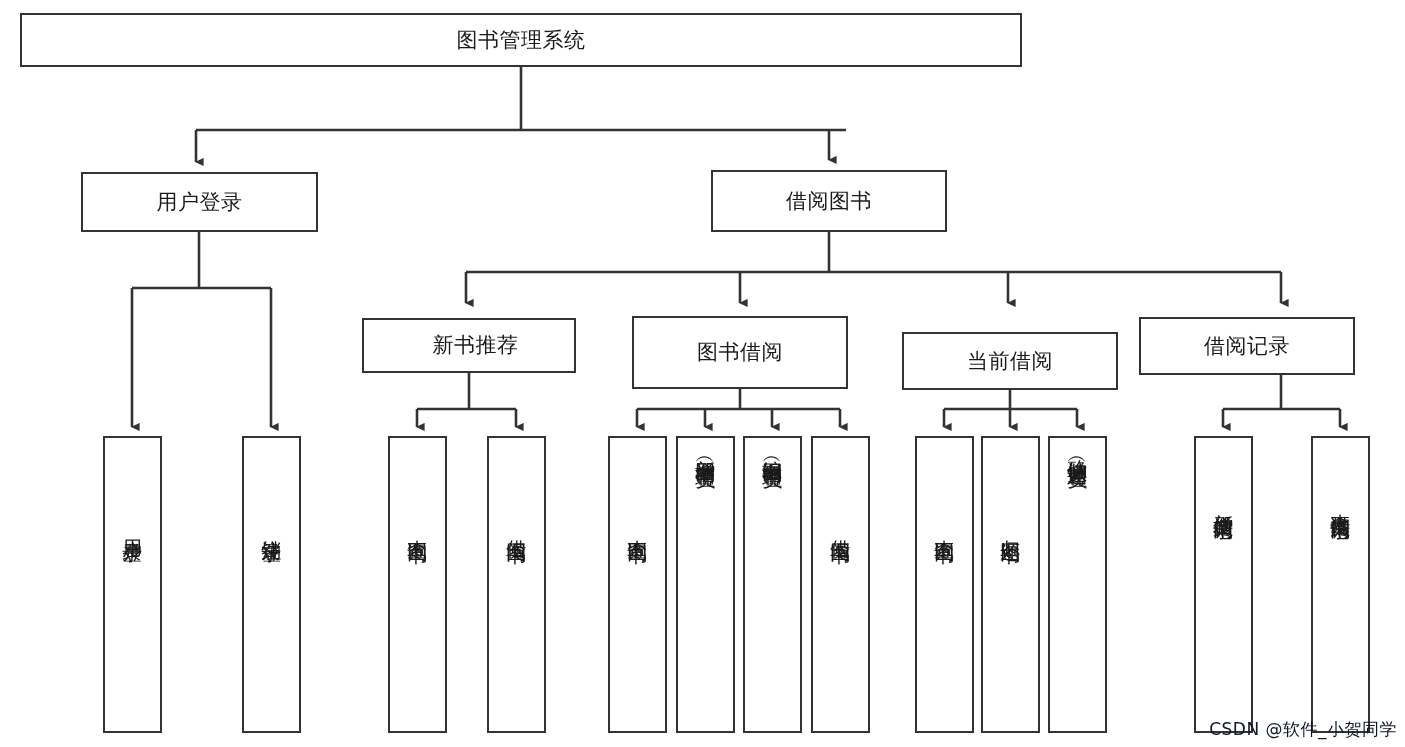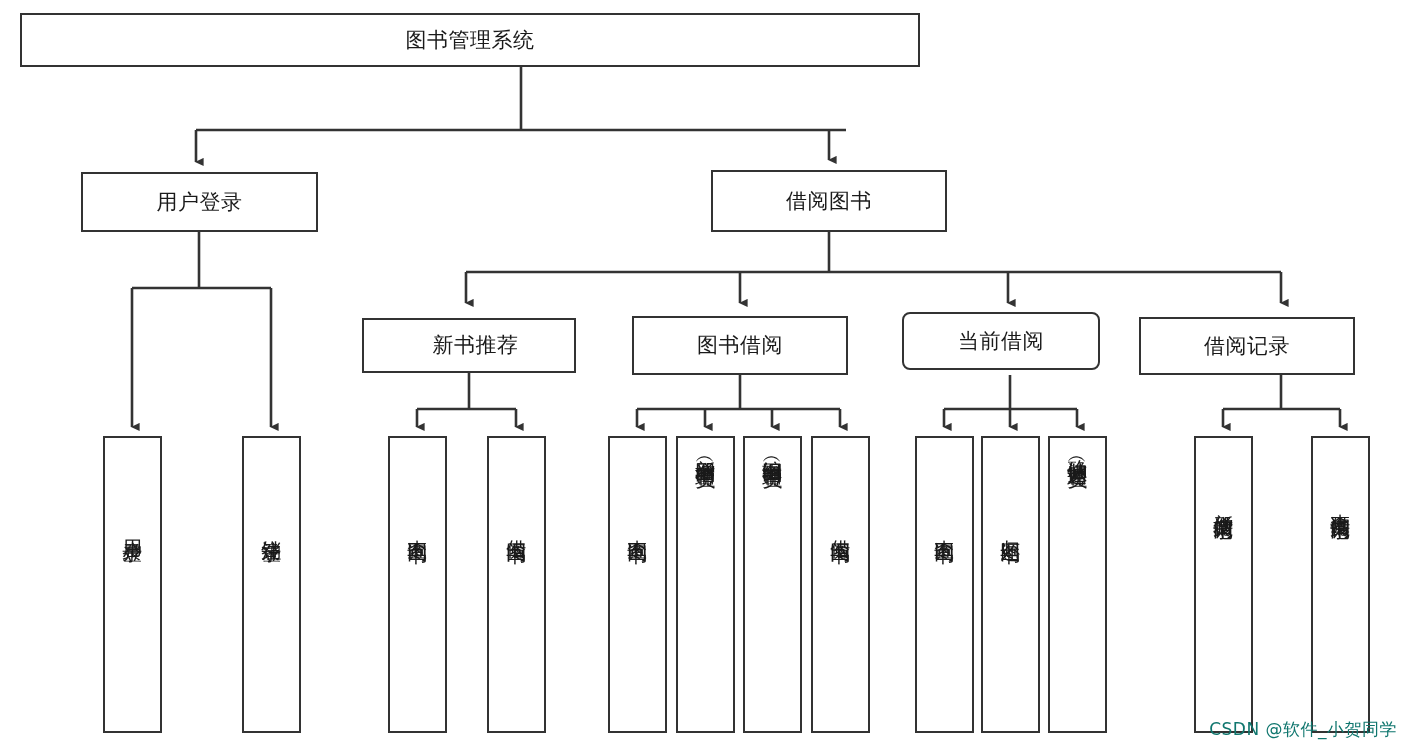--- a/index.html
+++ b/index.html
@@ -60,21 +60,21 @@
     padding-top: 60px;
   }
   .node-box.vertical.pad-big {
     padding-top: 86px;
   }
   #watermark {
     position: absolute;
     right: 8px;
     bottom: 6px;
     font-size: 17px;
-    color: #0f766e;
+    color: #0f172a;
     letter-spacing: 0.5px;
     white-space: nowrap;
     user-select: none;
   }
 </style>
 </head>
 <body>
 
 <div id="diagram-root">
 
@@ -121,38 +121,38 @@
       <path d="M1010,409 L1010,427" marker-end="url(#arrow)"></path>
       <path d="M1077,409 L1077,427" marker-end="url(#arrow)"></path>
 
       <path d="M1281,375 L1281,409"></path>
       <path d="M1223,409 L1340,409"></path>
       <path d="M1223,409 L1223,427" marker-end="url(#arrow)"></path>
       <path d="M1340,409 L1340,427" marker-end="url(#arrow)"></path>
     </g>
   </svg>
 
-  <div class="node-box" style="left:20px; top:13px; width:900px; height:54px;">
+  <div class="node-box" style="left:20px; top:13px; width:1002px; height:54px;">
     <span class="node-label">图书管理系统</span>
   </div>
 
   <div class="node-box" style="left:81px; top:172px; width:237px; height:60px;">
     <span class="node-label">用户登录</span>
   </div>
   <div class="node-box" style="left:711px; top:170px; width:236px; height:62px;">
     <span class="node-label">借阅图书</span>
   </div>
 
   <div class="node-box" style="left:362px; top:318px; width:214px; height:55px;padding-left:13px;">
     <span class="node-label">新书推荐</span>
   </div>
-  <div class="node-box" style="left:632px; top:316px; width:216px; height:59px;">
+  <div class="node-box" style="left:632px; top:316px; width:216px; height:73px;">
     <span class="node-label">图书借阅</span>
   </div>
-  <div class="node-box" style="left:902px; top:312px; width:198px; height:58px;border-radius:8px;">
+  <div class="node-box" style="left:902px; top:332px; width:216px; height:58px;">
     <span class="node-label">当前借阅</span>
   </div>
   <div class="node-box" style="left:1139px; top:317px; width:216px; height:58px;">
     <span class="node-label">借阅记录</span>
   </div>
 
   <div class="node-box vertical pad-big" style="left:103px; top:436px; width:59px; height:297px;">
     <span class="node-label">用户登录</span>
   </div>
   <div class="node-box vertical pad-big" style="left:242px; top:436px; width:59px; height:297px;">

